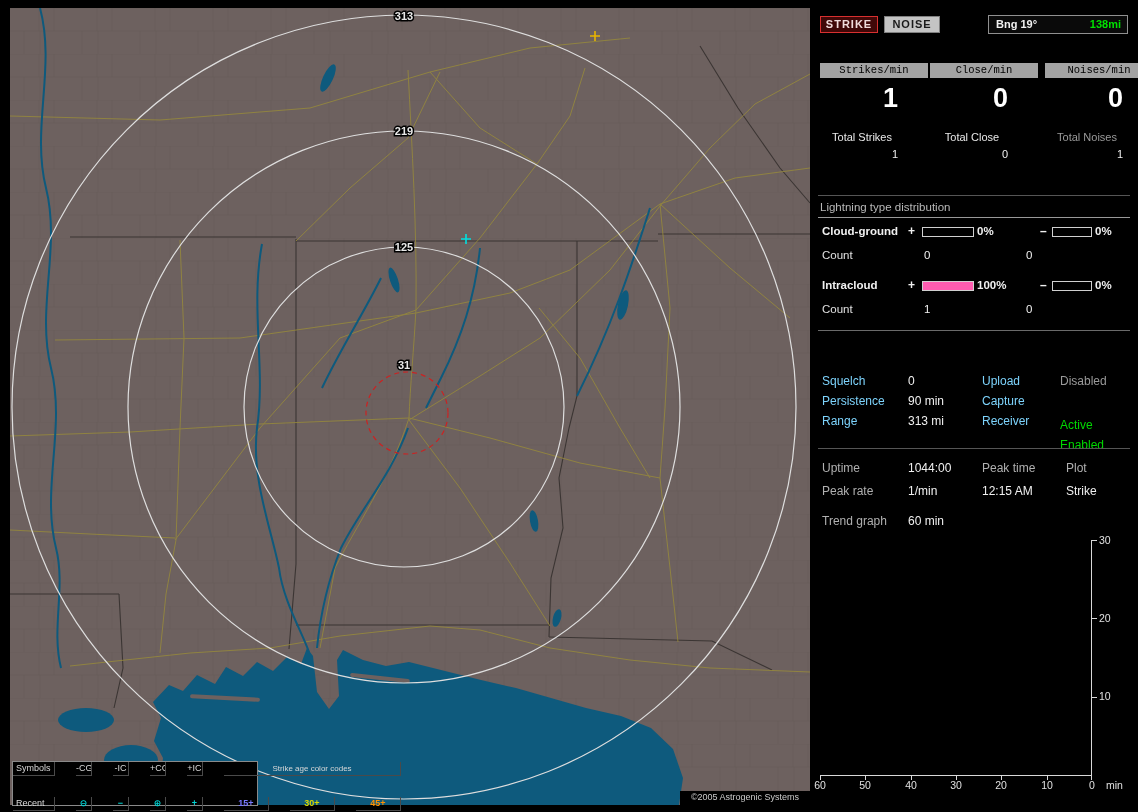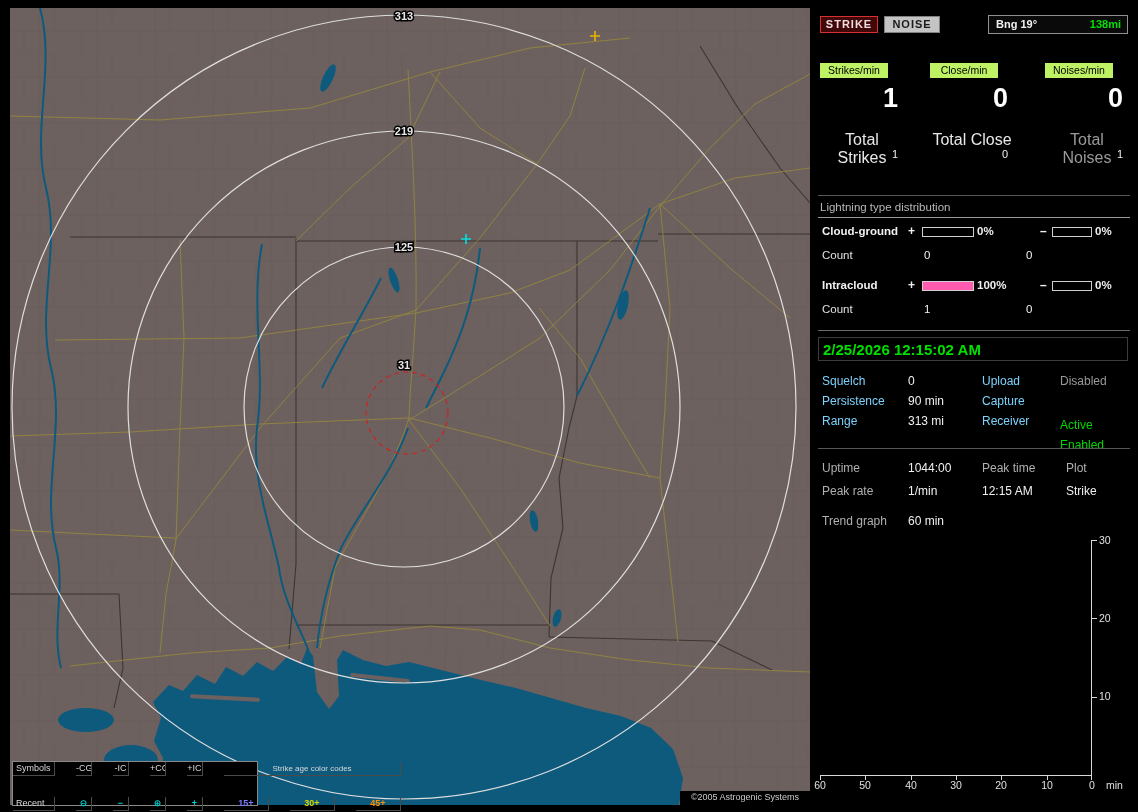--- a/index.html
+++ b/index.html
@@ -53,28 +53,28 @@
     text-align:center; line-height:15px; letter-spacing:1px;
   }
   .bng-box {
     left:170px; top:15px; width:140px; height:19px; background:#0a0a0a;
     border:1px solid #909090; font-size:11px; font-weight:bold; line-height:17px;
   }
   .bng-box .bng { position:absolute; left:7px; color:#f0f0f0; }
   .bng-box .dist { position:absolute; right:6px; color:#00e000; }
 
   .rate-chip {
-    top:63px; height:15px; width:68px; background:#bef264; color:#000;
-    font-size:10.5px; text-align:center; line-height:14px;
+    top:63px; height:15px; width:108px; background:#a3a3a3; color:#000;
+    font-size:10.5px; text-align:center; line-height:14px;font-family:Liberation Mono, monospace;
   }
   .big-num {
     top:82px; height:32px; width:84px; color:#ffffff; font-size:27px;
     font-weight:bold; text-align:right; padding-right:6px; line-height:32px;
   }
-  .tot-label { top:131px; height:13px; width:84px; font-size:16px;
+  .tot-label { top:131px; height:13px; width:84px; font-size:11px;
     text-align:center; color:#e8e8e8; }
   .tot-label.dim { color:#9a9a9a; }
   .tot-val { top:148px; height:13px; width:84px; font-size:11px;
     text-align:right; padding-right:6px; color:#f0f0f0; }
 
   .hline { left:0; width:312px; height:1px; background:#6a6a6a; }
 
   .dist-title { left:2px; top:201px; font-size:11.5px; color:#b8b8b8; }
   .dist-label { font-size:11.5px; font-weight:bold; color:#f0f0f0; }
   .dist-sign { font-size:12px; font-weight:bold; color:#f0f0f0; }
@@ -276,23 +276,20 @@
       <div class="fill" style="width: 0%;"></div>
     </div>
   <div class="dist-pct abs" style="left:277px;top:279px">0%</div>
 
   <div class="count-label abs" style="left:4px;top:303px">Count</div>
   <div class="count-val abs" style="left:106px;top:303px">1</div>
   <div class="count-val abs" style="left:208px;top:303px">0</div>
 
   <div class="hline abs" style="top:330px"></div>
 
-  <div class="dt-box abs">
-    <span class="dt-text">2/25/2026 12:15:02 AM</span>
-  </div>
 
   <div class="st-l abs" style="left:4px;top:374px">Squelch</div>
   <div class="st-v abs" style="left:90px;top:374px">0</div>
   <div class="st-l abs" style="left:164px;top:374px">Upload</div>
   <div class="st-v st-dim abs" style="left:242px;top:374px">Disabled</div>
 
   <div class="st-l abs" style="left:4px;top:394px">Persistence</div>
   <div class="st-v abs" style="left:90px;top:394px">90 min</div>
   <div class="st-l abs" style="left:164px;top:394px">Capture</div>
   <div class="st-v st-green abs" style="left:242px;top:394px">Active</div>

